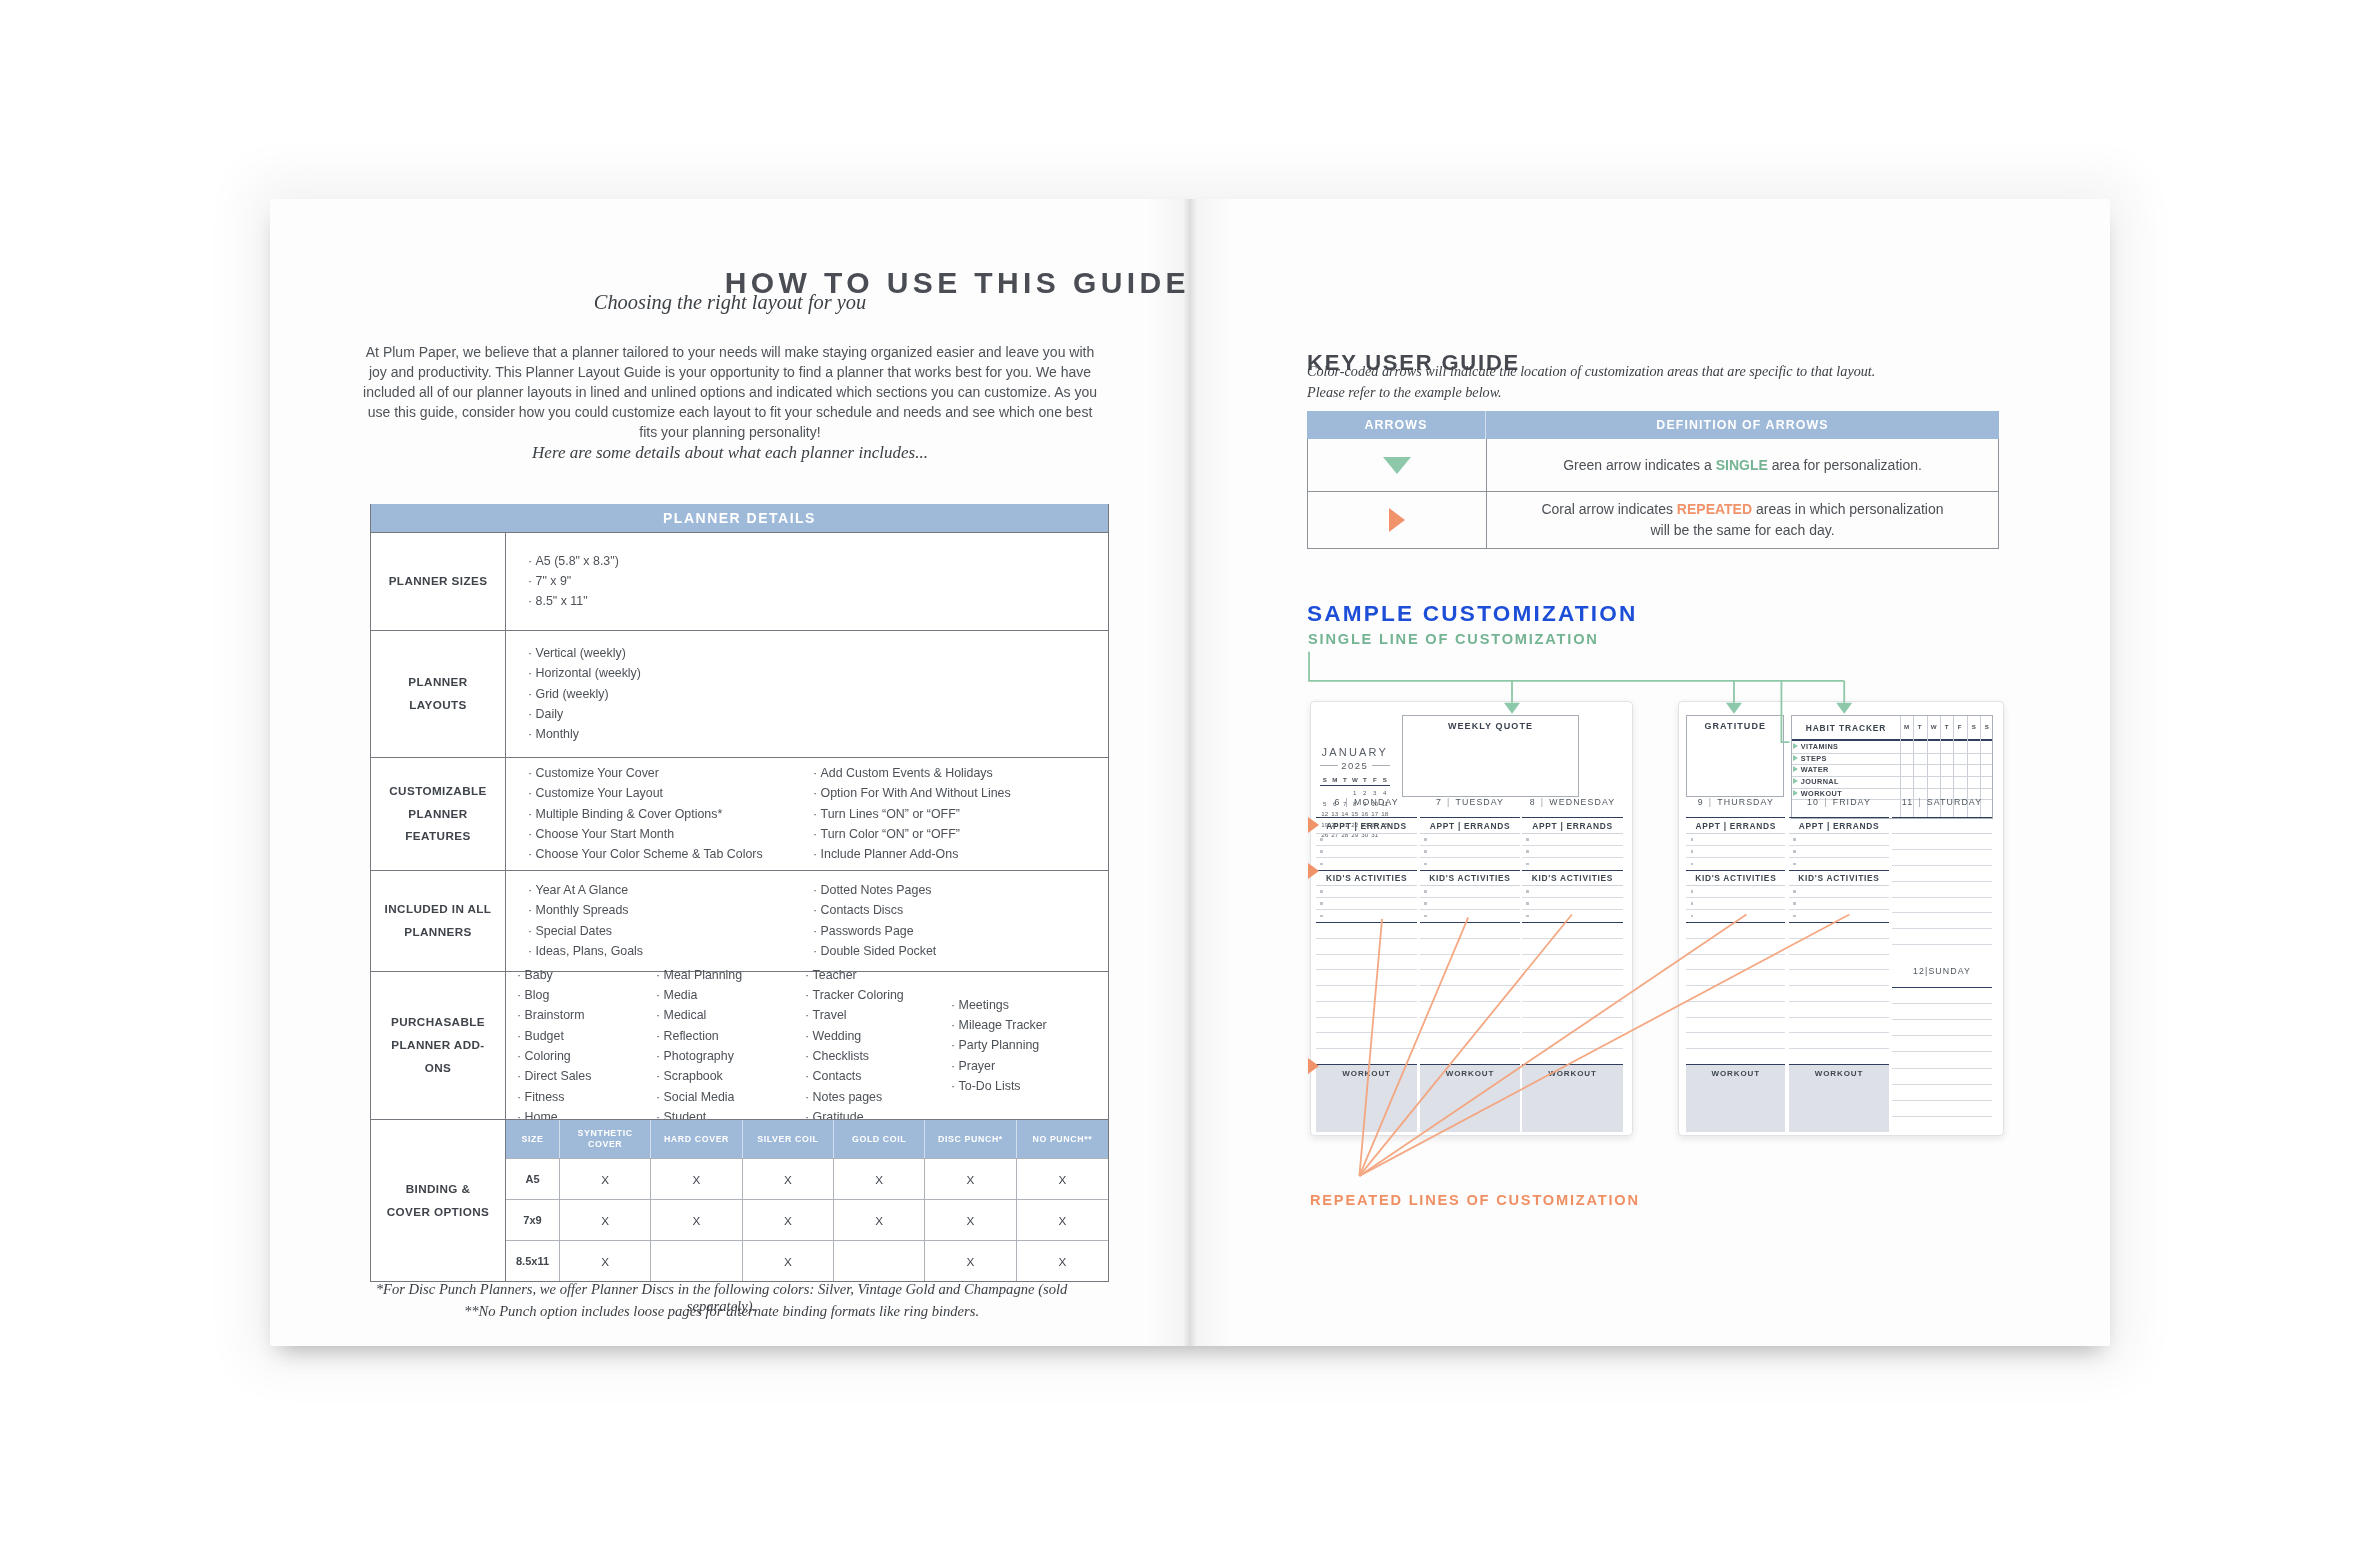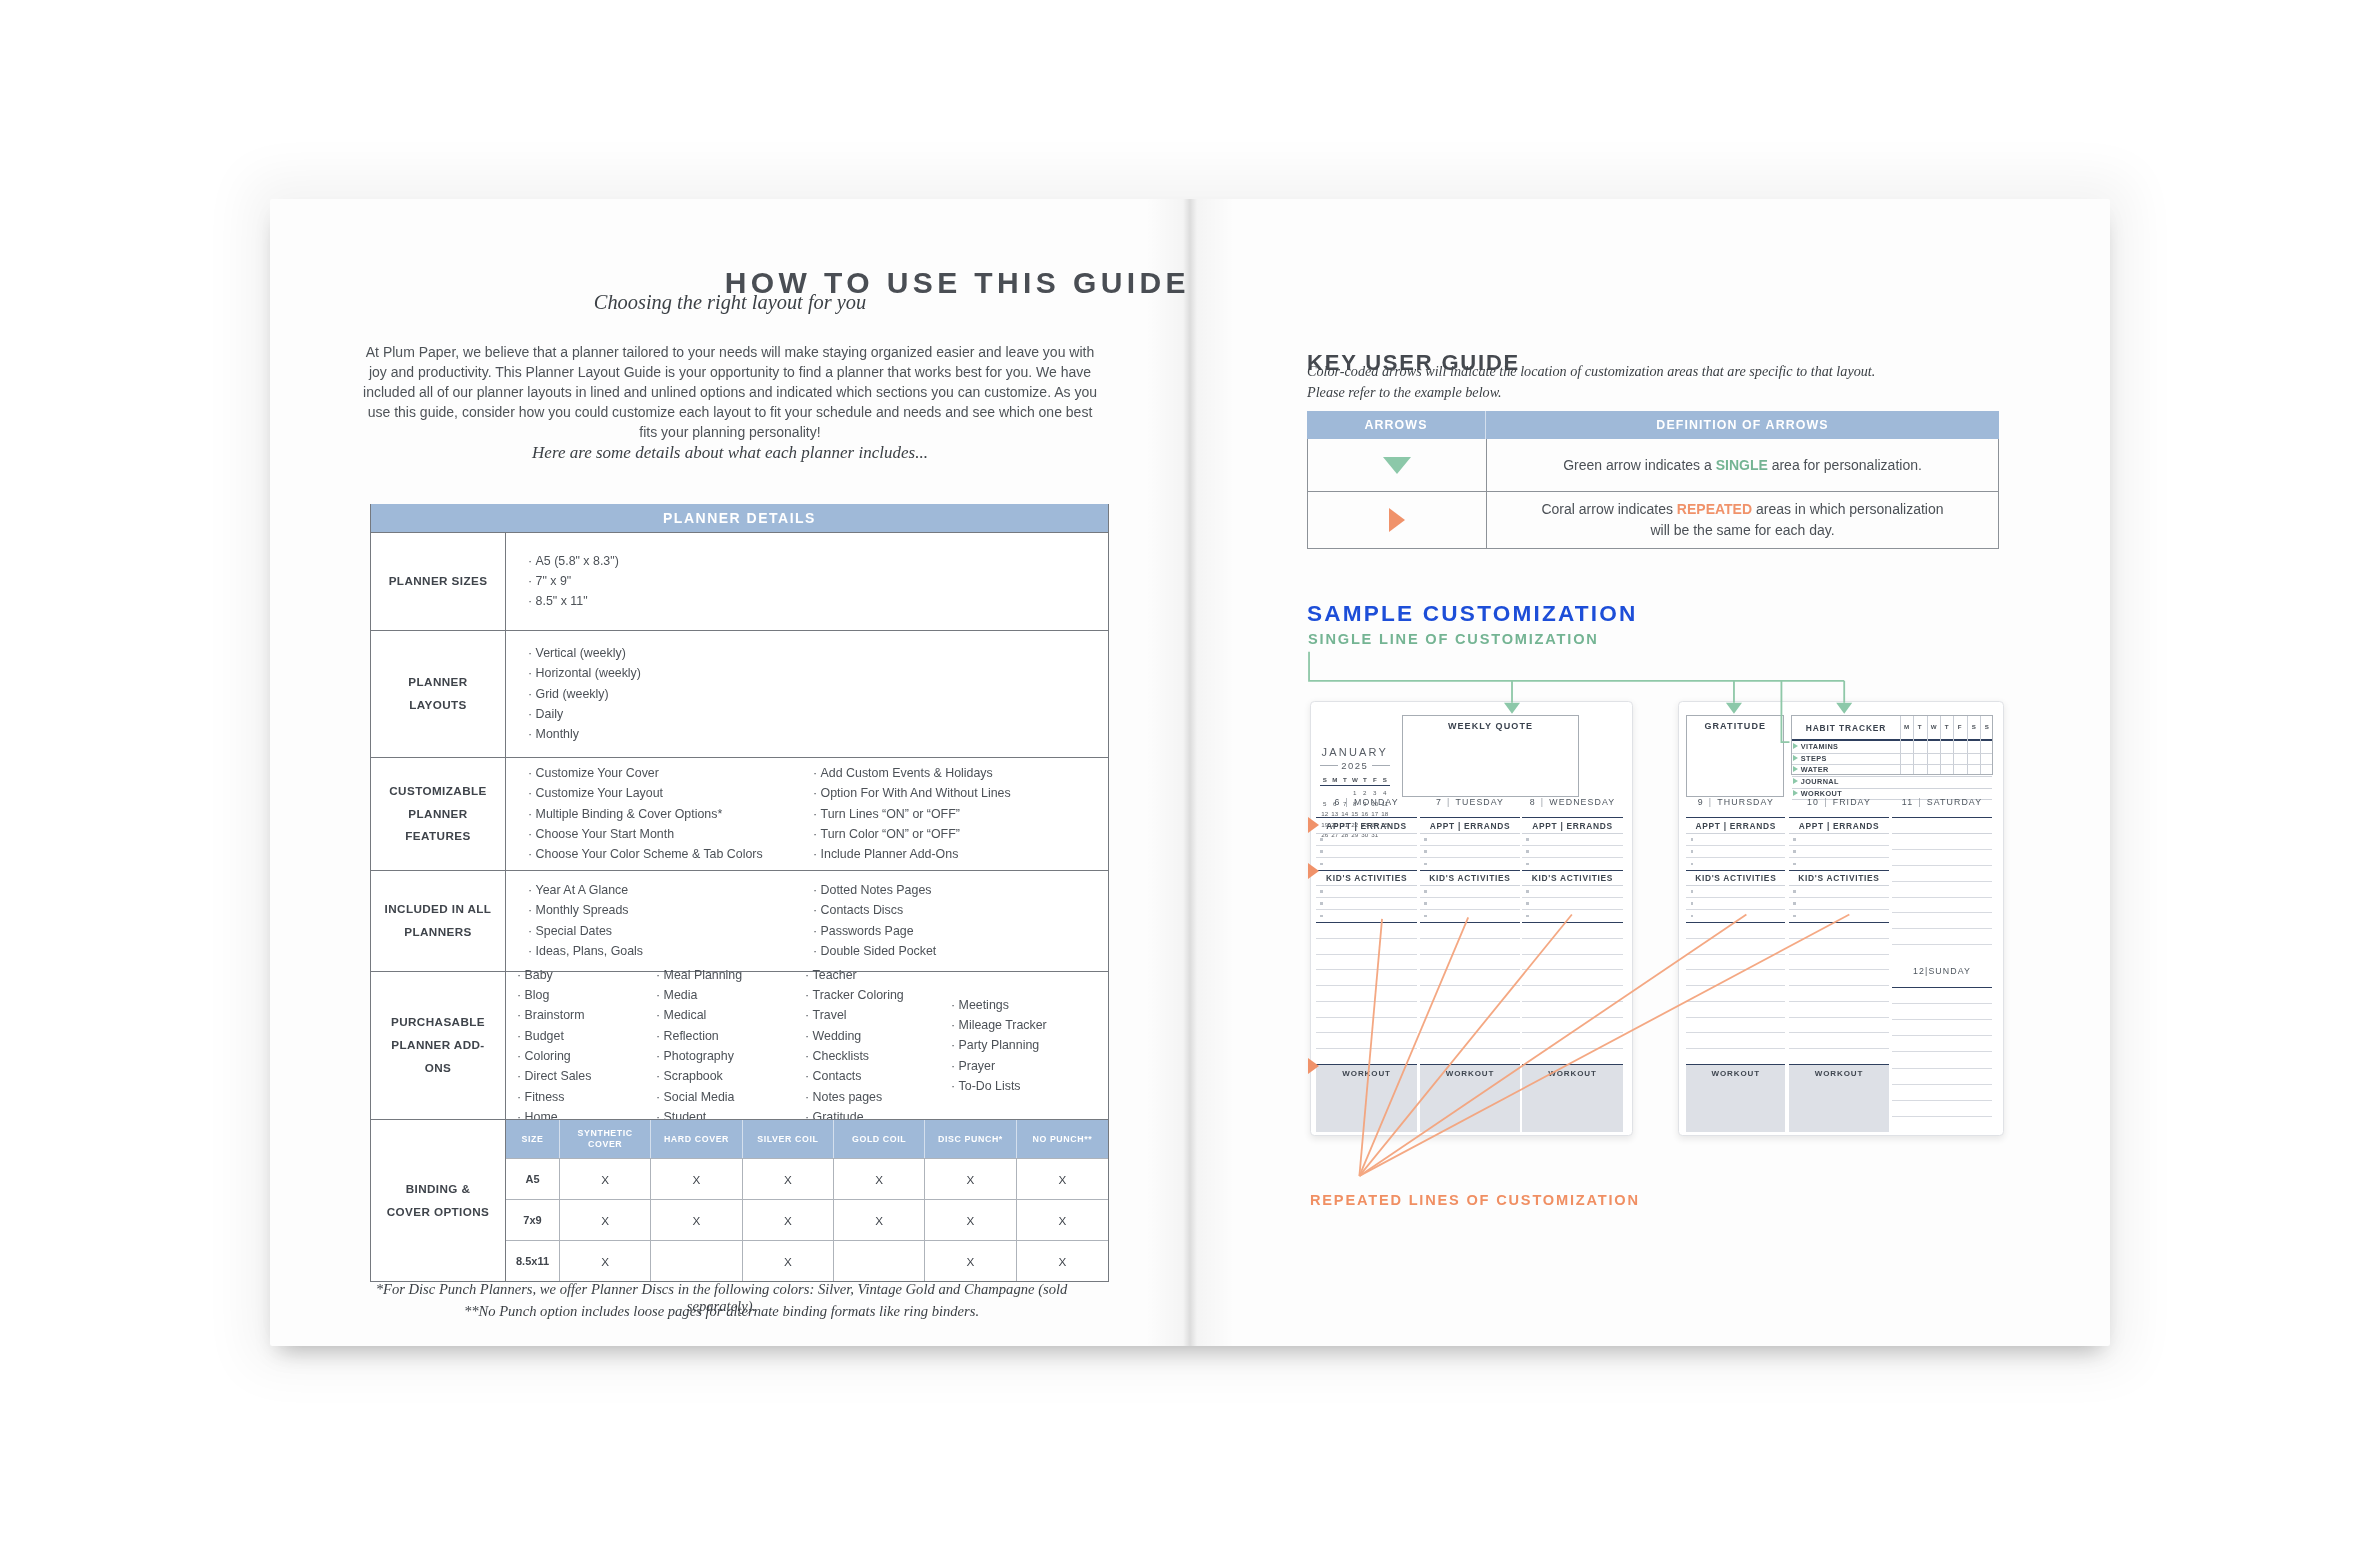--- a/index.html
+++ b/index.html
@@ -83,21 +83,21 @@
   .cal-year{display:flex;align-items:center;justify-content:center;gap:3.7px;margin-top:1.5px;color:#565c64;font-size:9.5px;letter-spacing:1.5px;}
   .cal-year .rule{height:0.7px;background:#a6acb4;flex:1;}
   .cal-grid{display:grid;grid-template-columns:repeat(7,1fr);margin-top:5.8px;}
   .cal-grid .hd{font-size:6.2px;font-weight:700;color:#4a5058;text-align:center;padding-bottom:2.2px;border-bottom:1.1px solid #2e3f5e;}
   .cal-grid .dt{font-size:6.2px;color:#5c6167;text-align:center;padding-top:2.6px;height:8px;}
 
   .sbox{position:absolute;border:0.7px solid #a7adb4;background:#fff;box-sizing:border-box;}
   .sbox-title{margin-top:5.1px;text-align:center;font-size:9px;font-weight:600;letter-spacing:1.1px;color:#3a424e;}
 
   
-  .tracker{position:absolute;left:112px;top:13px;width:202px;height:60px;border:0.7px solid #aab0b7;box-sizing:border-box;background:#fff;}
+  .tracker{position:absolute;left:112px;top:13px;width:202px;height:104px;border:0.7px solid #aab0b7;box-sizing:border-box;background:#fff;}
   .tr-title{position:absolute;left:0;top:0;width:108px;height:23.4px;display:flex;align-items:center;justify-content:center;
     font-size:8.4px;font-weight:600;letter-spacing:0.9px;color:#3a424e;}
   .tr-navy{position:absolute;left:0;top:23.4px;height:1.8px;right:0;background:#2e3f5e;}
   .tr-dcol{position:absolute;top:0;bottom:0;border-left:0.7px solid #c9ced6;}
   .tr-dletter{position:absolute;top:6.6px;width:13px;text-align:center;font-size:6.2px;font-weight:700;color:#4a5058;}
   .tr-rowline{position:absolute;left:0;right:0;border-top:0.7px solid #cfd3da;}
   .tr-label{position:absolute;left:8.8px;height:11.7px;line-height:11.7px;font-size:7.3px;font-weight:700;letter-spacing:0.4px;color:#3d454f;}
   .tr-arrow{position:absolute;left:0.7px;width:0;height:0;border-top:3.7px solid transparent;border-bottom:3.7px solid transparent;border-left:5.1px solid #8cc8a9;}
 
   

